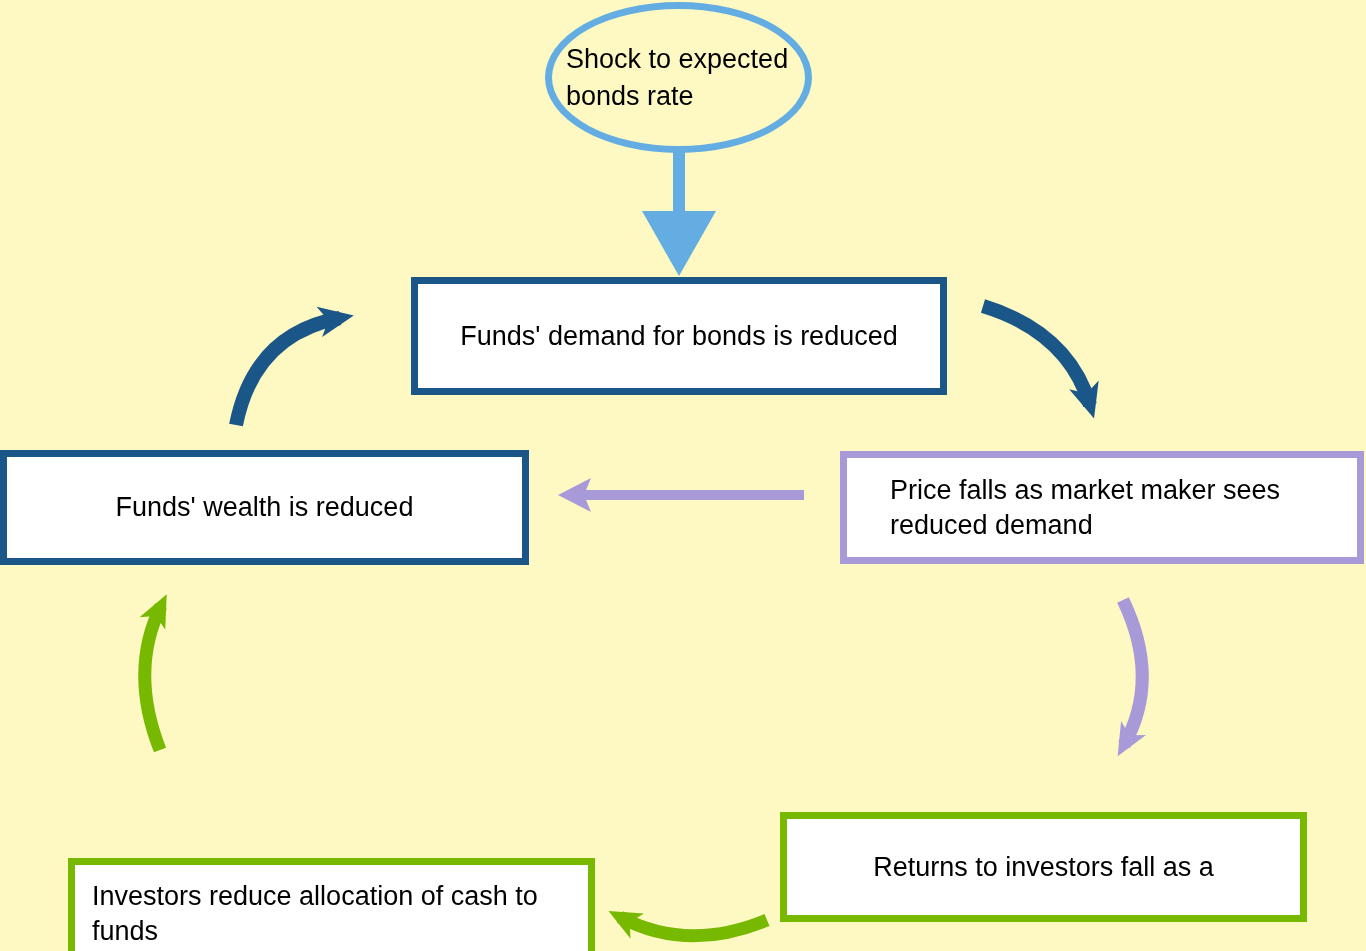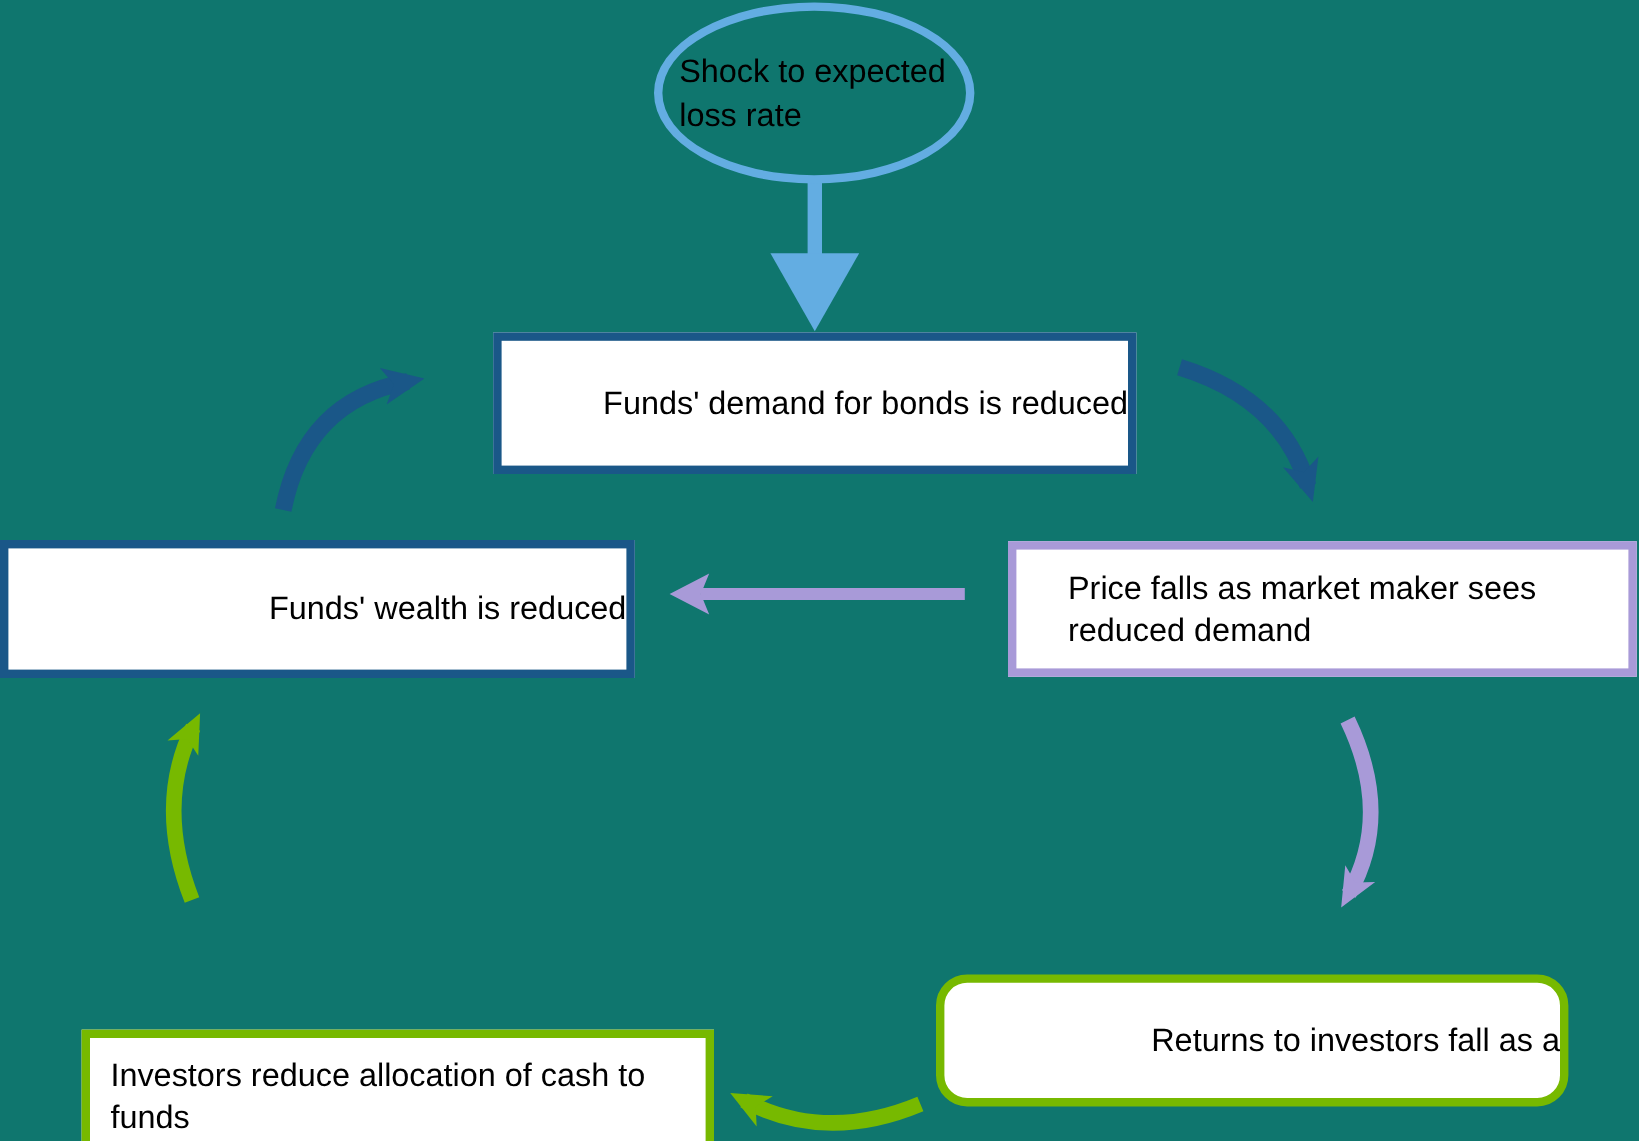--- a/index.html
+++ b/index.html
@@ -4,21 +4,21 @@
 <style>
   html, body {
     margin: 0;
     padding: 0;
     background: #ffffff;
   }
   .canvas {
     position: relative;
     width: 1366px;
     height: 951px;
-    background: #0f766e;
+    background: #fef9c3;
     font-family: "Liberation Sans", sans-serif;
     color: #000000;
     overflow: hidden;
   }
   .arrows-layer {
     position: absolute;
     left: 0;
     top: 0;
     width: 1366px;
     height: 951px;
@@ -31,21 +31,21 @@
     display: flex;
     flex-direction: column;
     justify-content: center;
     font-size: 27px;
     line-height: 35px;
   }
   .node .line {
     white-space: nowrap;
   }
   .node.centered {
-    align-items: flex-end;
+    align-items: center;
     text-align: center;
   }
   .node.left-aligned {
     align-items: flex-start;
     text-align: left;
   }
   .n-shock {
     left: 545px;
     top: 2px;
     width: 267px;
@@ -80,21 +80,20 @@
     width: 527px;
     height: 112px;
     padding-left: 17px;
     margin-top: 48px;
   }
   .n-returns {
     left: 780px;
     top: 812px;
     width: 527px;
     height: 110px;
-    border-radius: 26px;
   }
 </style>
 </head>
 <body>
 
 <div class="canvas">
 
   <svg class="arrows-layer" width="1366" height="951" viewBox="0 0 1366 951" xmlns="http://www.w3.org/2000/svg">
     <defs>
       <marker id="ah-dark" viewBox="0 0 10 10" refX="6" refY="5" markerWidth="2.5" markerHeight="2.5" orient="auto">
@@ -124,21 +123,21 @@
 
     <path d="M 1123,600 Q 1161,679 1124,745" fill="none" stroke-width="13" stroke-linecap="butt" marker-end="url(#ah-purple)" stroke="#A89AD8"></path>
 
     <path d="M 767,920 Q 688,953 620,917" fill="none" stroke-width="13" stroke-linecap="butt" marker-end="url(#ah-green)" stroke="#77B900"></path>
 
     <path d="M 160,750 Q 129,671 161,606" fill="none" stroke-width="13" stroke-linecap="butt" marker-end="url(#ah-green)" stroke="#77B900"></path>
   </svg>
 
   <div class="node left-aligned n-shock" style="border-color: rgb(99, 173, 226);">
     <div class="line">Shock to expected</div>
-    <div class="line">loss rate</div>
+    <div class="line">bonds rate</div>
   </div>
 
   <div class="node centered n-demand" style="border-color: rgb(26, 87, 136);">
     <div class="line">Funds' demand for bonds is reduced</div>
   </div>
 
   <div class="node left-aligned n-price" style="border-color: rgb(168, 154, 216);">
     <div class="line">Price falls as market maker sees</div>
     <div class="line">reduced demand</div>
   </div>

